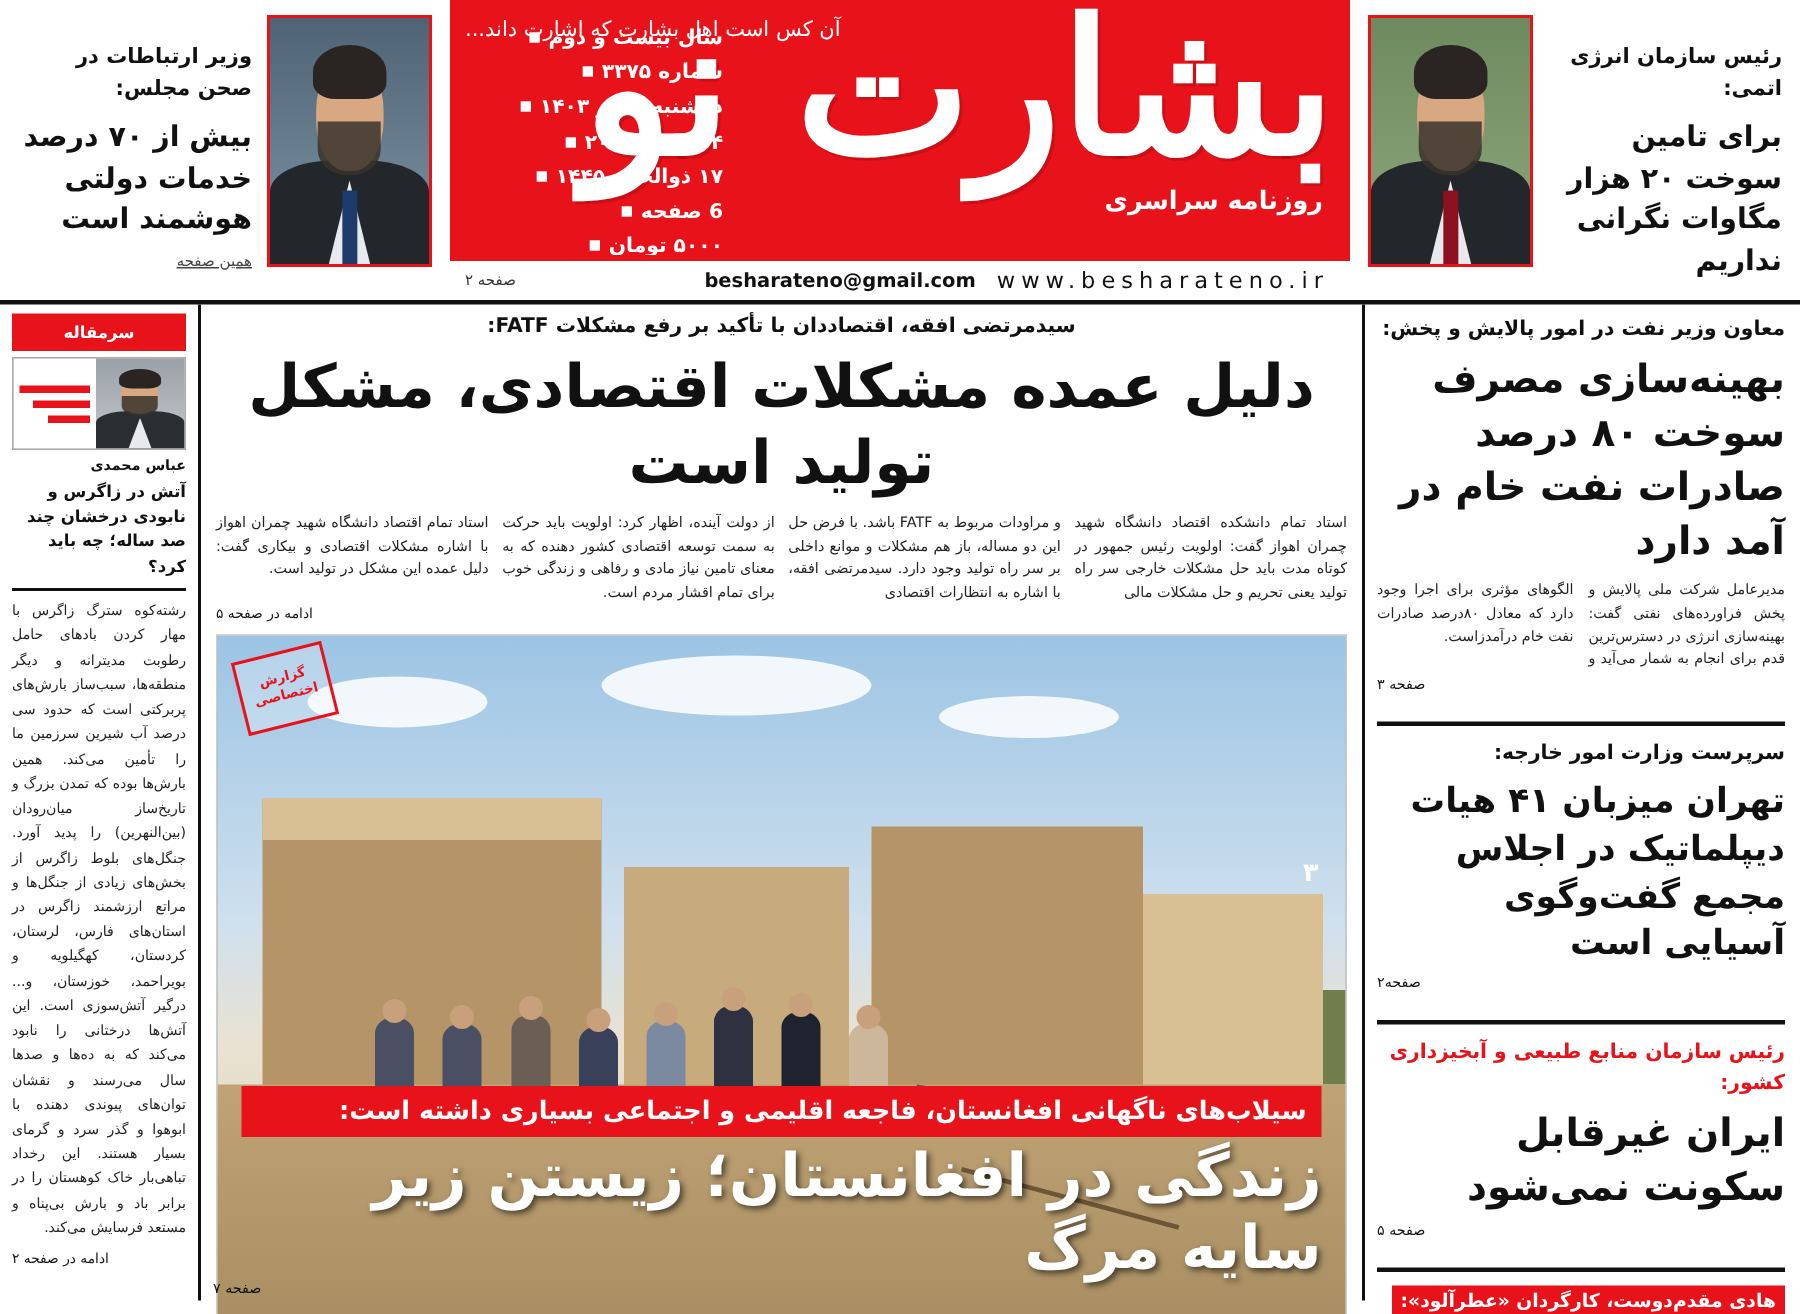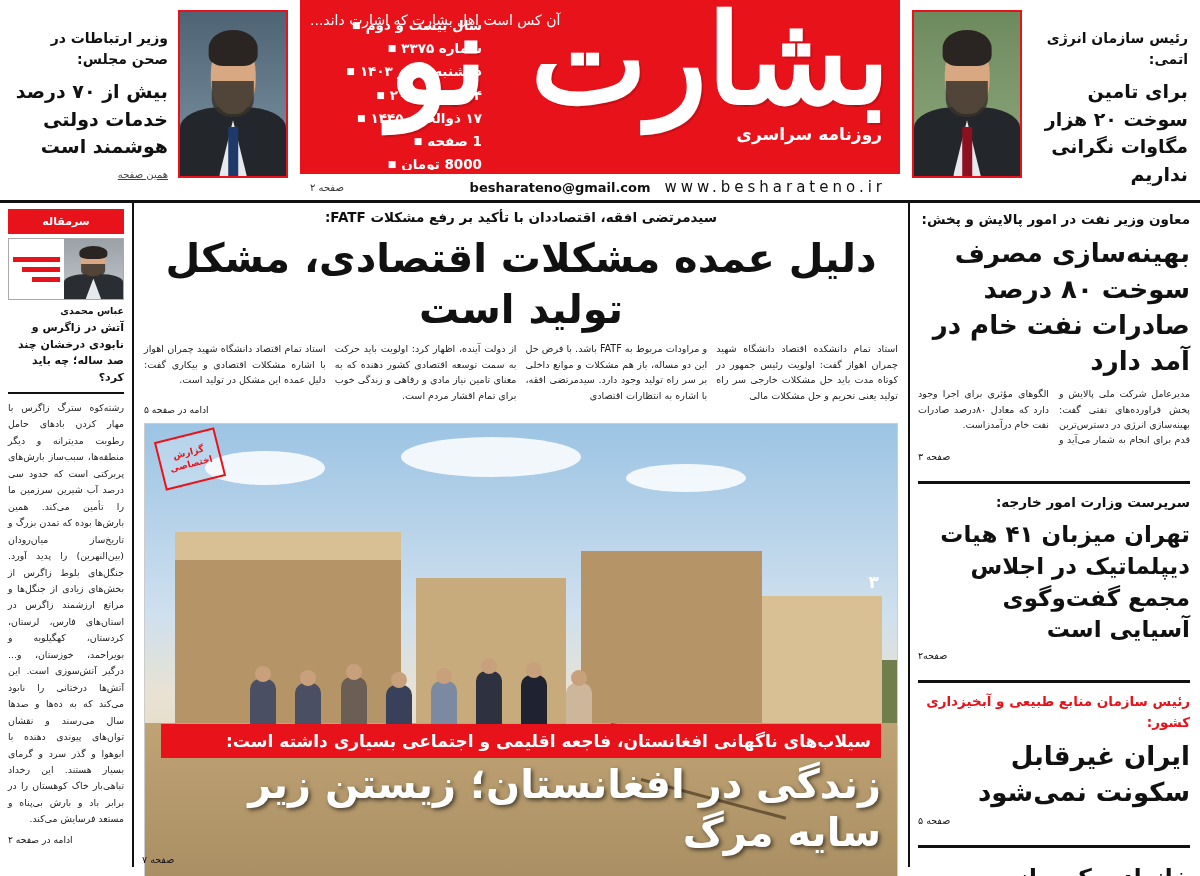--- a/index.html
+++ b/index.html
@@ -189,22 +189,22 @@
         <div class="logo-main">بشارت نو</div>
         <div class="logo-sub">روزنامه سراسری</div>
       </div>
       <div class="logo-slogan">آن کس است اهل بشارت که اشارت داند...</div>
       <div class="mh-meta">
         <div>سال بیست و دوم</div>
         <div>شماره ۳۳۷۵</div>
         <div>دوشنبه ۴ تیر ۱۴۰۳</div>
         <div>۲۴ ژوئن ۲۰۲۴</div>
         <div>۱۷ ذوالحجه ۱۴۴۵</div>
-        <div>1 صفحه</div>
-        <div>8000 تومان</div>
+        <div>6 صفحه</div>
+        <div>۵۰۰۰ تومان</div>
       </div>
       <div class="red-strip"></div>
       <div class="mh-bottombar">
         <span class="mh-url">www.besharateno.ir</span>
         <span class="mh-mail">besharateno@gmail.com</span>
         <span class="mh-page2">صفحه ۲</span>
       </div>
     </div>
 
     <div class="mh-left">
@@ -248,20 +248,21 @@
         <div class="r-page">صفحه۲</div>
       </div>
 
       <div class="ritem">
         <div class="r-kicker red">رئیس سازمان منابع طبیعی و آبخیزداری کشور:</div>
         <div class="r-head">ایران غیرقابل سکونت نمی‌شود</div>
         <div class="r-page">صفحه ۵</div>
       </div>
 
       <div class="ritem">
+        <div><span class="kicker-bar">هادی مقدم‌دوست، کارگردان «عطرآلود»:</span></div>
         <div class="r-head sm">خانواده یک سازه اجتماعی با یاری افراد به هم است</div>
 
       </div>
     </div>
 
     <div class="vdiv"></div>
 
     <div class="col-main">
       <div class="m-kicker">سیدمرتضی افقه، اقتصاددان با تأکید بر رفع مشکلات FATF:</div>
       <div class="m-head">دلیل عمده مشکلات اقتصادی، مشکل تولید است</div>

